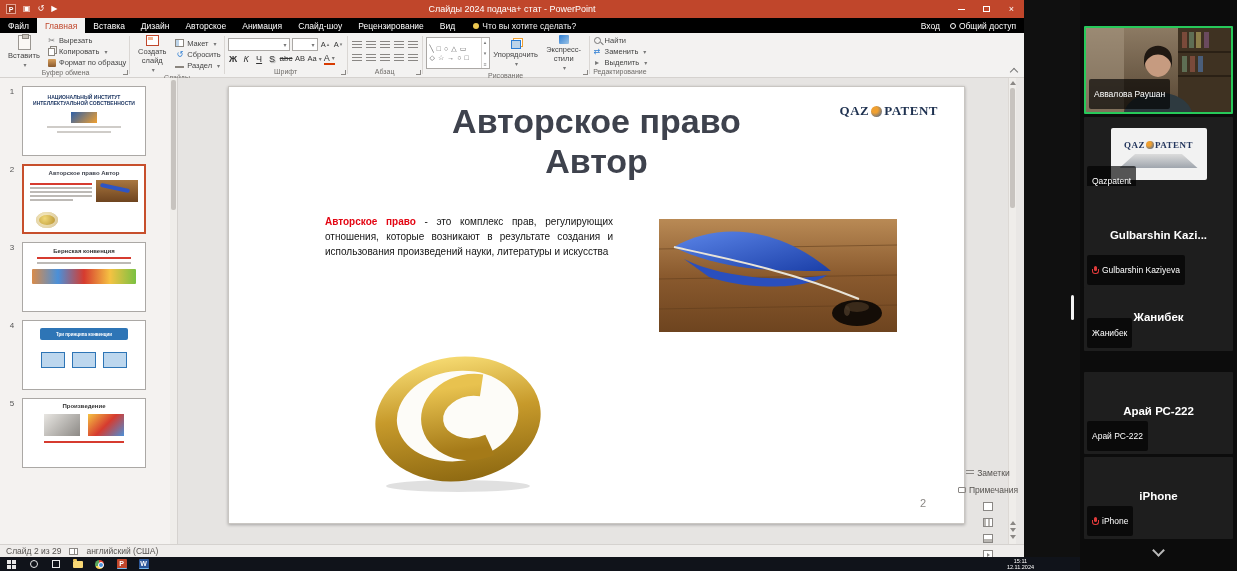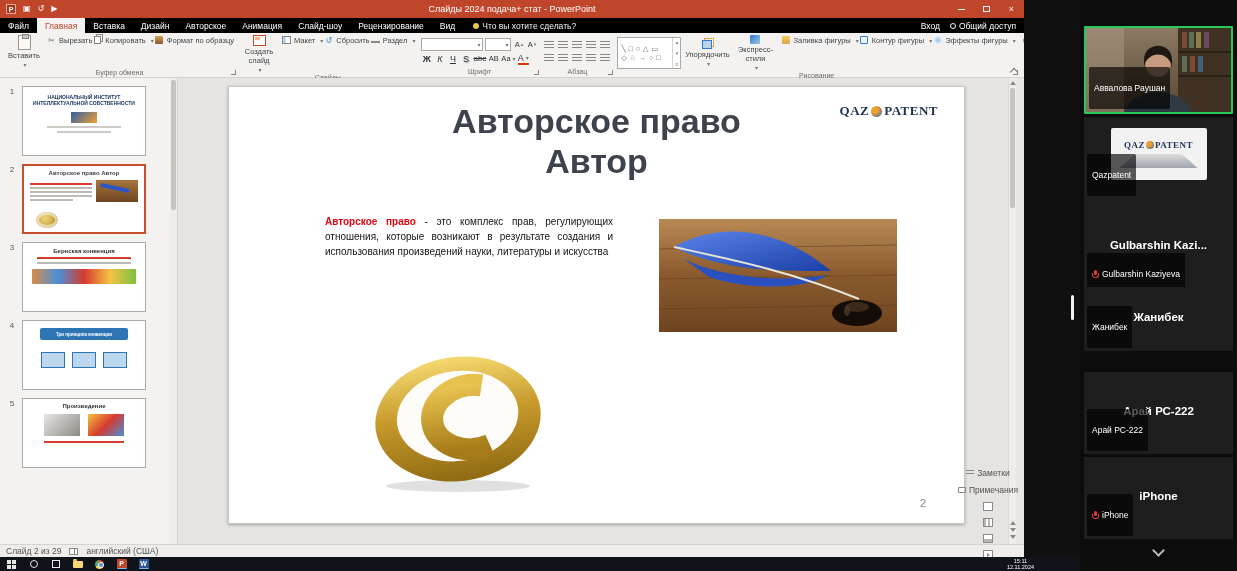--- a/index.html
+++ b/index.html
@@ -33,21 +33,21 @@
   .rgroup{position:relative;display:flex;flex-direction:column;padding:2px 3px 0;}
   .gsep{width:1px;background:#DAD7D4;margin:3px 0;}
   .rbody{flex:1;display:flex;gap:4px;}
   .glabel{height:10px;font-size:7px;color:#6E6B68;text-align:center;line-height:10px;white-space:nowrap;}
   .dlg{position:absolute;right:1px;bottom:2px;width:5px;height:5px;border-right:1px solid #8A8784;border-bottom:1px solid #8A8784;}
   .bigbtn{width:38px;display:flex;flex-direction:column;align-items:center;justify-content:center;gap:1px;font-size:7.5px;color:#444;text-align:center;}
   .ic-paste{width:13px;height:15px;background:#FBF8F4;border:1px solid #9A9691;position:relative;}
   .ic-paste::before{content:"";position:absolute;left:3px;top:-2px;width:5px;height:3px;background:#C8C2BA;border:1px solid #8A857E;}
   .ic-newslide{width:13px;height:11px;background:#fff;border:1px solid #C0462B;position:relative;}
   .ic-newslide::before{content:"";position:absolute;left:1px;top:1px;width:5px;height:3px;background:#F2B08C;}
-  .scol{display:flex;flex-direction:row;justify-content:center;gap:1px;}
+  .scol{display:flex;flex-direction:column;justify-content:center;gap:1px;}
   .sbtn{display:flex;align-items:center;gap:3px;font-size:7.5px;color:#444;height:10px;white-space:nowrap;}
   .ic{width:9px;height:9px;display:inline-flex;align-items:center;justify-content:center;font-size:8px;color:#777;}
   .ic-scissors::before{content:"\2702";}
   .ic-copy{border:1px solid #8A857E;background:#fff;width:7px;height:8px;box-shadow:2px -2px 0 -1px #F3F2F1,2px -2px 0 0 #8A857E;}
   .ic-brush{background:linear-gradient(180deg,#D9A05B,#8A5A2E);width:8px;height:8px;border-radius:1px;}
   .ic-layout{width:9px;height:8px;border:1px solid #8A857E;background:linear-gradient(90deg,#BCD3E8 40%,#fff 40%);}
   .ic-reset::before{content:"\21BA";color:#2B7CD3;}
   .ic-section{width:9px;height:2px;background:#8A857E;margin-top:4px;}
   .col{display:flex;flex-direction:column;justify-content:center;gap:2px;}
   .frow{display:flex;align-items:center;gap:2px;}
@@ -172,25 +172,25 @@
   .sq-app{width:10px;height:10px;border-radius:1px;color:#fff;font-size:7px;font-weight:bold;display:flex;align-items:center;justify-content:center;}
   .sq-ppt{background:#C0462B;border-bottom:1px solid #76B9ED;}
   .sq-word{background:#2B579A;border-bottom:1px solid #76B9ED;}
   .clock{position:absolute;right:46px;top:1px;color:#fff;font-size:5.5px;line-height:6px;text-align:center;}
 
   
   .zoom{position:absolute;left:1080px;top:0;width:157px;height:571px;background:#0C0C0C;}
   .tile{position:absolute;left:4px;width:149px;background:#1E1E1E;overflow:hidden;border-radius:1px;}
   .tile.video{top:26px;height:88px;border:2px solid #27C95A;}
   .tile.t1{top:117px;height:82px;}
-  .tile.t2{top:196px;height:102px;}
+  .tile.t2{top:186px;height:102px;}
   .tile.t3{top:287px;height:64px;}
   .tile.t4{top:372px;height:82px;}
   .tile.t5{top:457px;height:82px;}
-  .plate{position:absolute;left:3px;bottom:3px;background:rgba(0,0,0,.65);color:#fff;font-size:8.5px;padding:16px 5px;border-radius:2px;display:flex;align-items:center;white-space:nowrap;max-width:140px;}
+  .plate{position:absolute;left:3px;bottom:3px;background:rgba(0,0,0,.65);color:#fff;font-size:8.5px;padding:10px 5px;border-radius:2px;display:flex;align-items:center;white-space:nowrap;max-width:140px;}
   .disp{position:absolute;width:100%;top:50%;transform:translateY(-65%);text-align:center;color:#fff;font-weight:bold;font-size:11.5px;}
   .mic{position:relative;width:6px;height:9px;display:inline-block;margin-right:4px;flex:0 0 auto;}
   .mic::before{content:"";position:absolute;left:1.5px;top:0;width:3px;height:5px;background:#E03B3B;border-radius:1.5px;}
   .mic::after{content:"";position:absolute;left:0;top:3px;width:5px;height:4px;border:1px solid #E03B3B;border-top:none;border-radius:0 0 3px 3px;}
   .qcard{position:absolute;left:50%;top:11px;transform:translateX(-50%);width:96px;height:52px;background:#F2F2F2;border-radius:2px;display:flex;flex-direction:column;align-items:center;justify-content:center;}
   .qlogo{font-family:"Liberation Serif","DejaVu Serif",serif;font-weight:bold;color:#23355C;font-size:9px;letter-spacing:.5px;display:flex;align-items:center;gap:1px;}
   .qrays{width:78px;height:14px;margin-top:4px;background:linear-gradient(180deg,#DCDCDC,#9FA5AD);clip-path:polygon(20% 0,80% 0,100% 100%,0 100%);}
   .chev{position:absolute;left:50%;top:546px;width:9px;height:9px;margin-left:-5px;border-left:2px solid #B9B9B9;border-bottom:2px solid #B9B9B9;transform:rotate(-45deg);}
   .panel-handle{position:absolute;left:1071px;top:295px;width:3px;height:25px;background:#F2F2F2;border-radius:2px;}
 </style>
@@ -389,40 +389,20 @@
             </div>
         </div>
         <div class="stackbtn dd">
             <i class="ic-arrange"></i>
             <span>Упорядочить</span>
           </div>
         <div class="stackbtn dd">
             <i class="ic-styles"></i>
             <span>Экспресс-стили</span>
           </div>
-        <div class="scol">
-          <div class="sbtn dd">
-              <span class="ic">
-                <i class="ic-fill"></i>
-              </span>
-              <span>Заливка фигуры</span>
-            </div>
-          <div class="sbtn dd">
-              <span class="ic">
-                <i class="ic-outline"></i>
-              </span>
-              <span>Контур фигуры</span>
-            </div>
-          <div class="sbtn dd">
-              <span class="ic">
-                <i class="ic-effects"></i>
-              </span>
-              <span>Эффекты фигуры</span>
-            </div>
-        </div>
       </div>
       <div class="glabel">Рисование</div>
       <span class="dlg"></span>
     </div>
     <div class="gsep"></div>
 
     <div class="rgroup">
       <div class="rbody">
         <div class="scol">
           <div class="sbtn">

